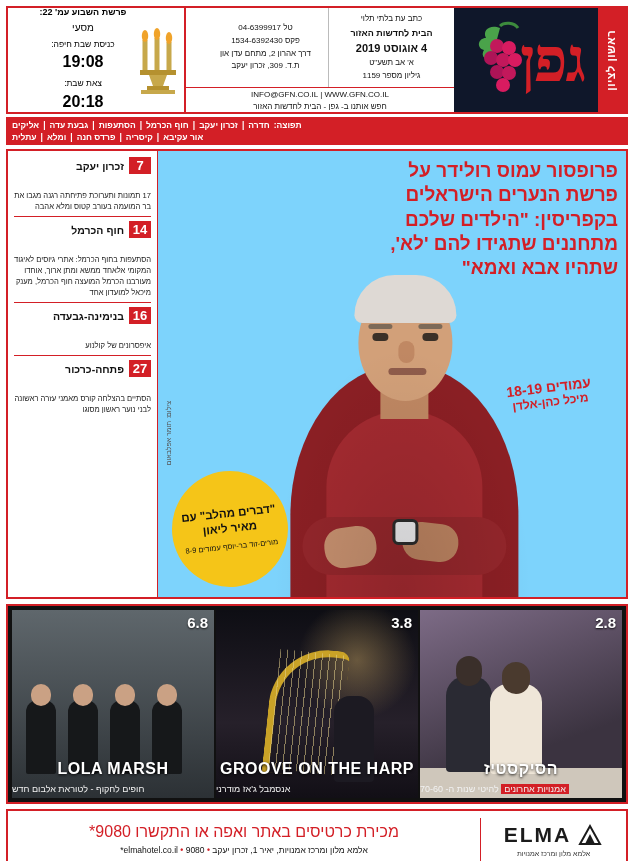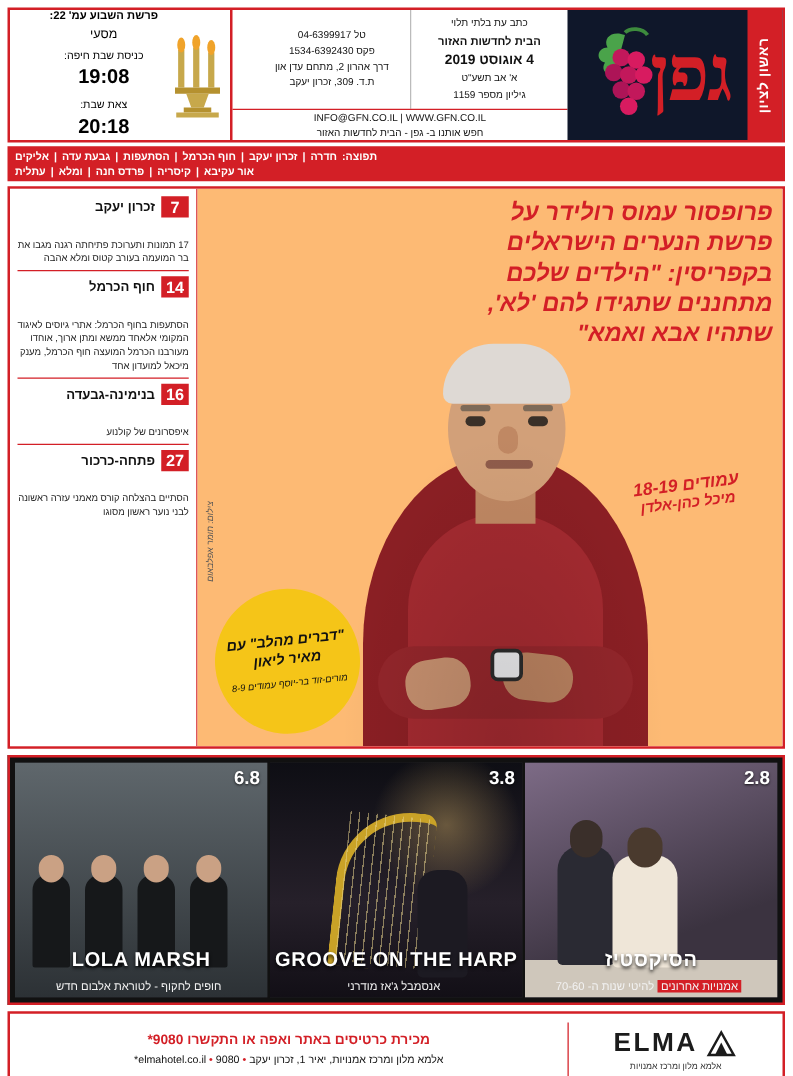--- a/index.html
+++ b/index.html
@@ -159,22 +159,21 @@
   }
   .idx-title { font-size: 10.5px; font-weight: bold; color: #111; }
   .idx-body { font-size: 7.6px; line-height: 1.45; color: #222; margin-top: 16px; text-align: right; }
   .idx-spacer { flex: 1; }
 
   .hero {
     flex: 1;
     order: 1;
     position: relative;
     overflow: hidden;
-    background: #fdba74;
-    font-style: italic;
+    background: #7dd3fc;
   }
   .headline {
     position: absolute;
     top: 8px; right: 8px;
     width: 238px;
     color: #d31f26;
     font-size: 19px;
     font-weight: bold;
     line-height: 1.28;
     text-align: right;
@@ -320,21 +319,21 @@
     z-index: 4; text-shadow: 0 1px 2px rgba(0,0,0,.8);
   }
   .ev-title {
     position: absolute; bottom: 20px; left: 0; right: 0;
     text-align: center; color: #ffffff;
     font-size: 16px; font-weight: bold; letter-spacing: .5px;
     z-index: 4; text-shadow: 0 1px 3px rgba(0,0,0,.9);
   }
   .ev-sub {
     position: absolute; bottom: 4px; left: 0; right: 4px;
-    text-align: center; color: #f2f2f2;
+    text-align: left; color: #f2f2f2;
     font-size: 9px; z-index: 4;
   }
   .ev-sub .hl { background: #d31f26; padding: 0 3px; }
   .ev-img { position: absolute; inset: 0; }
 
   
   .e1-bg { position: absolute; inset: 0; background: linear-gradient(160deg,#7d6b86,#3b3340 70%); }
   .e1-p1 { position: absolute; bottom: 26px; left: 26px; width: 46px; height: 96px; background: #2a2a33; border-radius: 20px 20px 4px 4px; }
   .e1-h1 { position: absolute; bottom: 112px; left: 36px; width: 26px; height: 30px; background: #3a2f2a; border-radius: 13px; }
   .e1-p2 { position: absolute; bottom: 24px; left: 70px; width: 52px; height: 90px; background: #efe6d8; border-radius: 18px 18px 4px 4px; }
@@ -362,25 +361,25 @@
     display: flex;
     flex-direction: row;
     align-items: center;
     background: #ffffff;
   }
   .foot-right {
     flex: 1;
     padding: 4px 8px;
     text-align: center;
   }
-  .foot-sale { color: #d31f26; font-size: 11px; font-weight: bold; }
+  .foot-sale { color: #d31f26; font-size: 16px; font-weight: normal; }
   .foot-sub { font-size: 8.5px; color: #111; margin-top: 4px; }
   .foot-sub .dot { color: #d31f26; font-weight: bold; }
   .foot-left {
-    width: 172px;
+    width: 146px;
     border-right: 1px solid #d31f26;
     display: flex;
     flex-direction: column;
     align-items: center;
     justify-content: flex-start;
     gap: 2px;
     padding: 4px;
   }
   .elma { display: flex; align-items: center; gap: 6px; }
   .elma-word { font-size: 21px; font-weight: bold; letter-spacing: 2px; color: #1b1b1b; }

